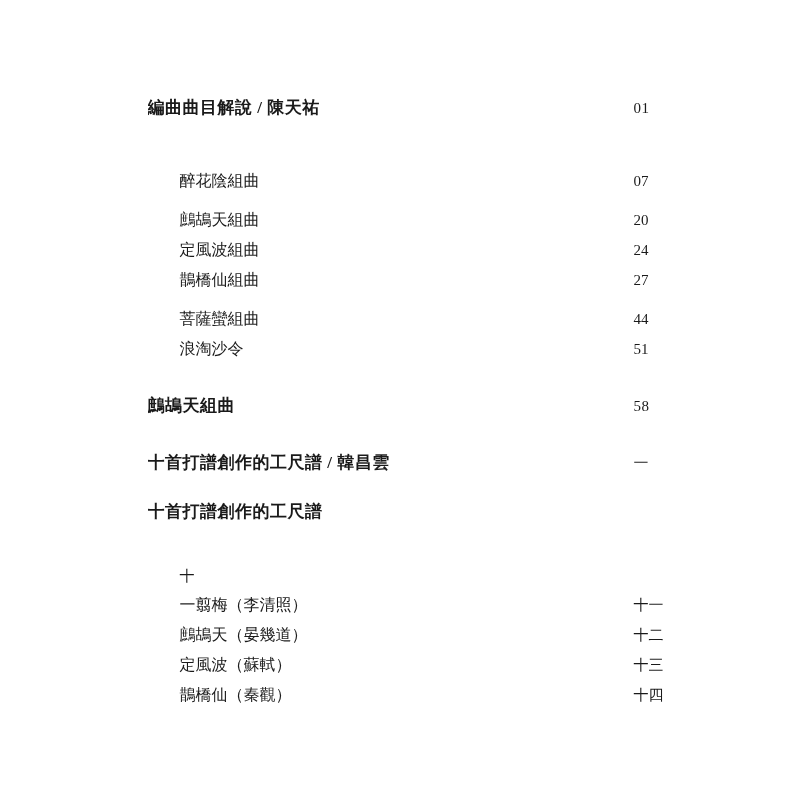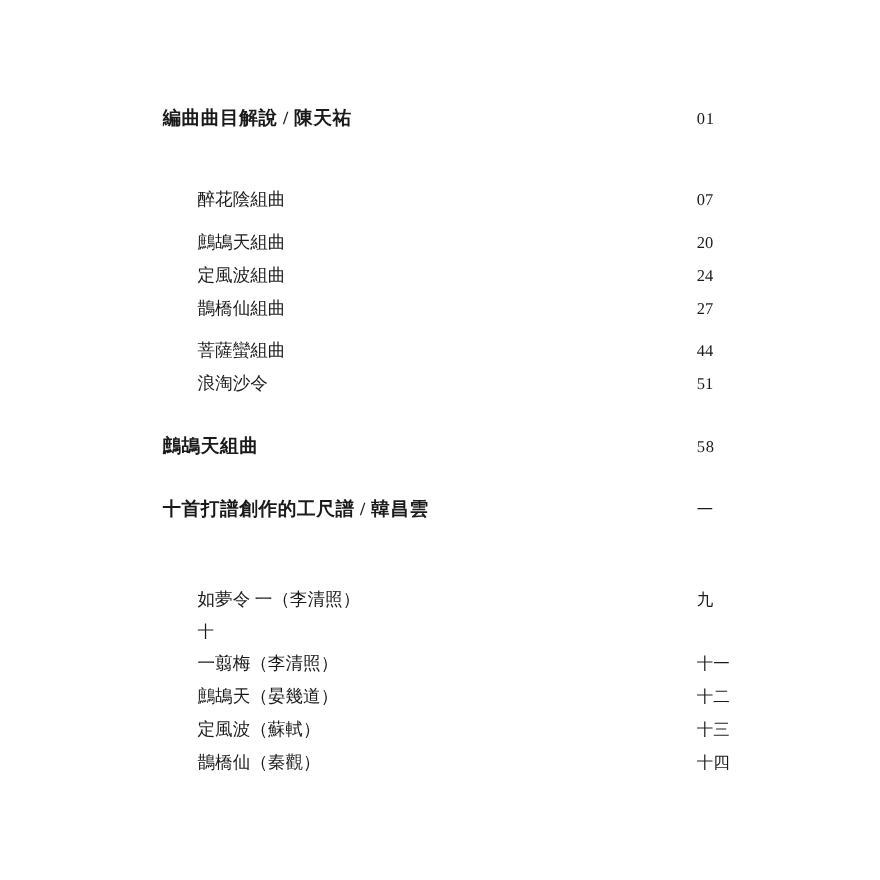--- a/index.html
+++ b/index.html
@@ -129,29 +129,29 @@
 
     <div class="sp-l"></div>
 
     <div class="row heading">
       <span class="label">十首打譜創作的工尺譜 / 韓昌雲</span>
       <span class="page-no">一</span>
     </div>
 
     <div class="sp-m"></div>
 
+    <div class="row heading">
+      <span class="label">十首打譜創作的工尺譜</span>
+      <span class="page-no"></span>
+    </div>
 
     <div class="sp-m"></div>
 
     <div class="sp-item"></div>
 
-    <div class="row item">
-      <span class="label">如夢令 一（李清照）</span>
-      <span class="page-no">九</span>
-    </div>
     <div class="sp-item"></div>
 
     <div class="row item">
       <span class="page-no">十</span>
     </div>
     <div class="sp-item"></div>
 
     <div class="row item">
       <span class="label">一翦梅（李清照）</span>
       <span class="page-no">十一</span>

